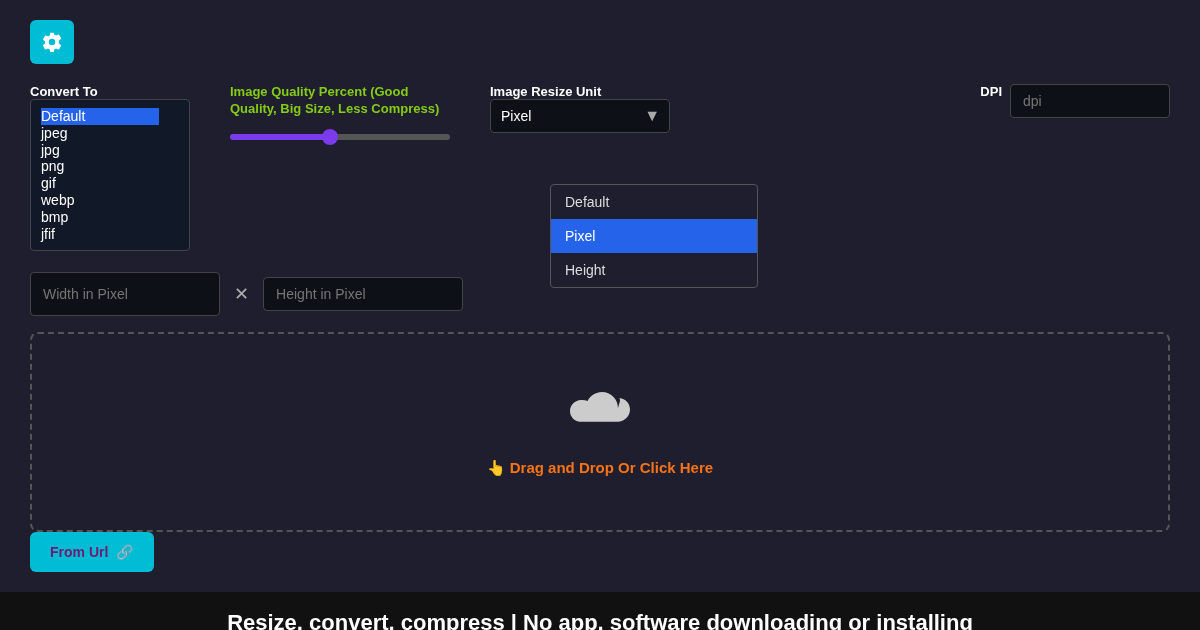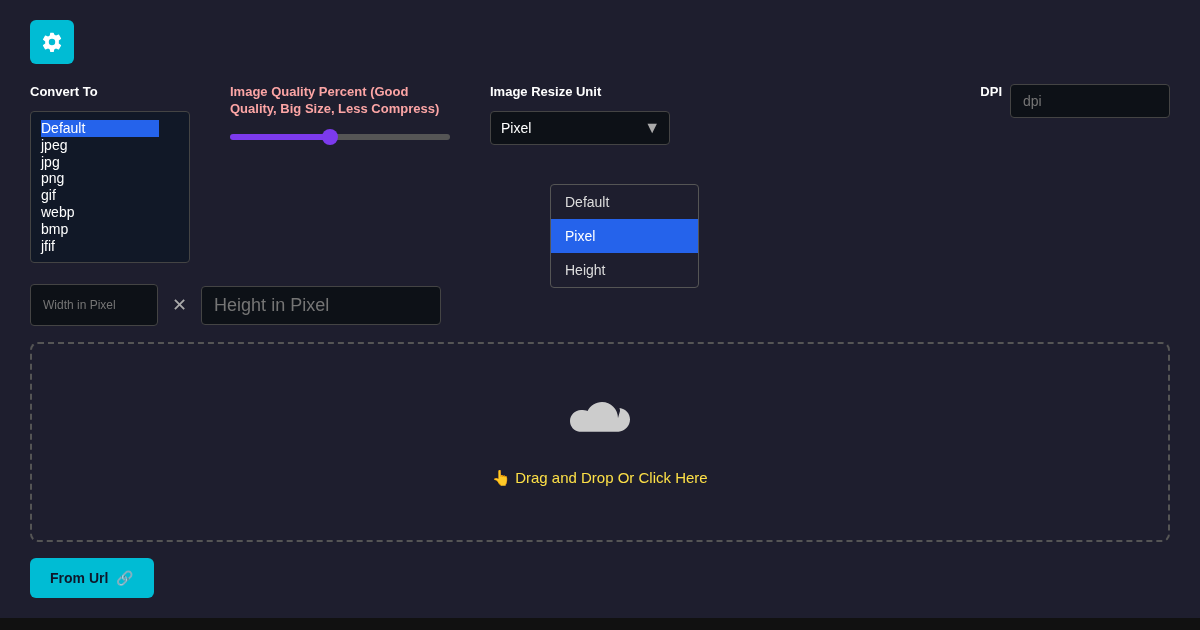--- a/index.html
+++ b/index.html
@@ -33,21 +33,21 @@
     .controls-row {
       display: flex;
       align-items: flex-start;
       gap: 40px;
       margin-bottom: 20px;
       position: relative;
     }
     .control-group {
       display: flex;
       flex-direction: column;
-      gap: 12px;
+      gap: 0;
     }
     .control-label {
       color: #ffffff;
       font-size: 13px;
       font-weight: bold;
     }
     .select-wrapper {
       position: relative;
     }
     .convert-select {
@@ -80,21 +80,21 @@
       appearance: none;
       cursor: pointer;
     }
     .quality-group {
       display: flex;
       flex-direction: column;
       gap: 8px;
       max-width: 220px;
     }
     .quality-label {
-      color: #fca5a5;
+      color: #84cc16;
       font-size: 13px;
       font-weight: bold;
       line-height: 1.3;
     }
     .slider-container {
       width: 220px;
     }
     input[type="range"] {
       -webkit-appearance: none;
       width: 100%;
@@ -130,73 +130,72 @@
       color: #ffffff;
       font-size: 14px;
       cursor: pointer;
     }
     .width-input {
       background: #0d1117;
       color: #888;
       border: 1px solid #444;
       border-radius: 4px;
       padding: 13px 12px;
-      font-size: 12px;
-      width: 128px;
+      font-size: 14px;
+      width: 190px;
     }
     .close-btn {
       background: none;
       border: none;
       color: #aaa;
       font-size: 18px;
       cursor: pointer;
       padding: 4px;
     }
     .height-input {
       background: #0d1117;
       color: #888;
       border: 1px solid #444;
       border-radius: 4px;
       padding: 8px 12px;
-      font-size: 18px;
-      width: 240px;
+      font-size: 14px;
+      width: 200px;
     }
     .upload-area {
       border: 2px dashed #555;
       border-radius: 8px;
       margin: 0;
       height: 200px;
       display: flex;
       flex-direction: column;
       align-items: center;
       justify-content: center;
       cursor: pointer;
       position: relative;
       z-index: 1;
     }
     .upload-icon {
       font-size: 48px;
       color: #aaa;
       margin-bottom: 10px;
     }
     .upload-text {
-      color: #fde047;
+      color: #f97316;
       font-size: 15px;
-      font-weight: normal;
+      font-weight: bold;
     }
     .from-url-btn {
       background: #00bcd4;
-      color: #0f172a;
+      color: #701a75;
       border: none;
       border-radius: 6px;
       padding: 12px 20px;
       font-size: 14px;
       font-weight: bold;
       cursor: pointer;
-      margin-top: 16px;
       display: flex;
       align-items: center;
       gap: 8px;
     }
     .footer-bar {
       background: #111111;
       padding: 18px 30px;
       display: flex;
       align-items: center;
       justify-content: center;
@@ -211,21 +210,21 @@
     .controls-row-wrapper {
       position: relative;
     }
     .dropdown-overlay {
       position: absolute;
       top: 100px;
       left: 520px;
       background: #1e1e2e;
       border: 1px solid #555;
       border-radius: 4px;
-      width: 149px;
+      width: 208px;
       z-index: 200;
     }
     .dropdown-overlay .dropdown-item {
       padding: 9px 14px;
       color: #ddd;
       font-size: 14px;
       cursor: pointer;
       border-radius: 0;
     }
     .dropdown-overlay .dropdown-item.active {

